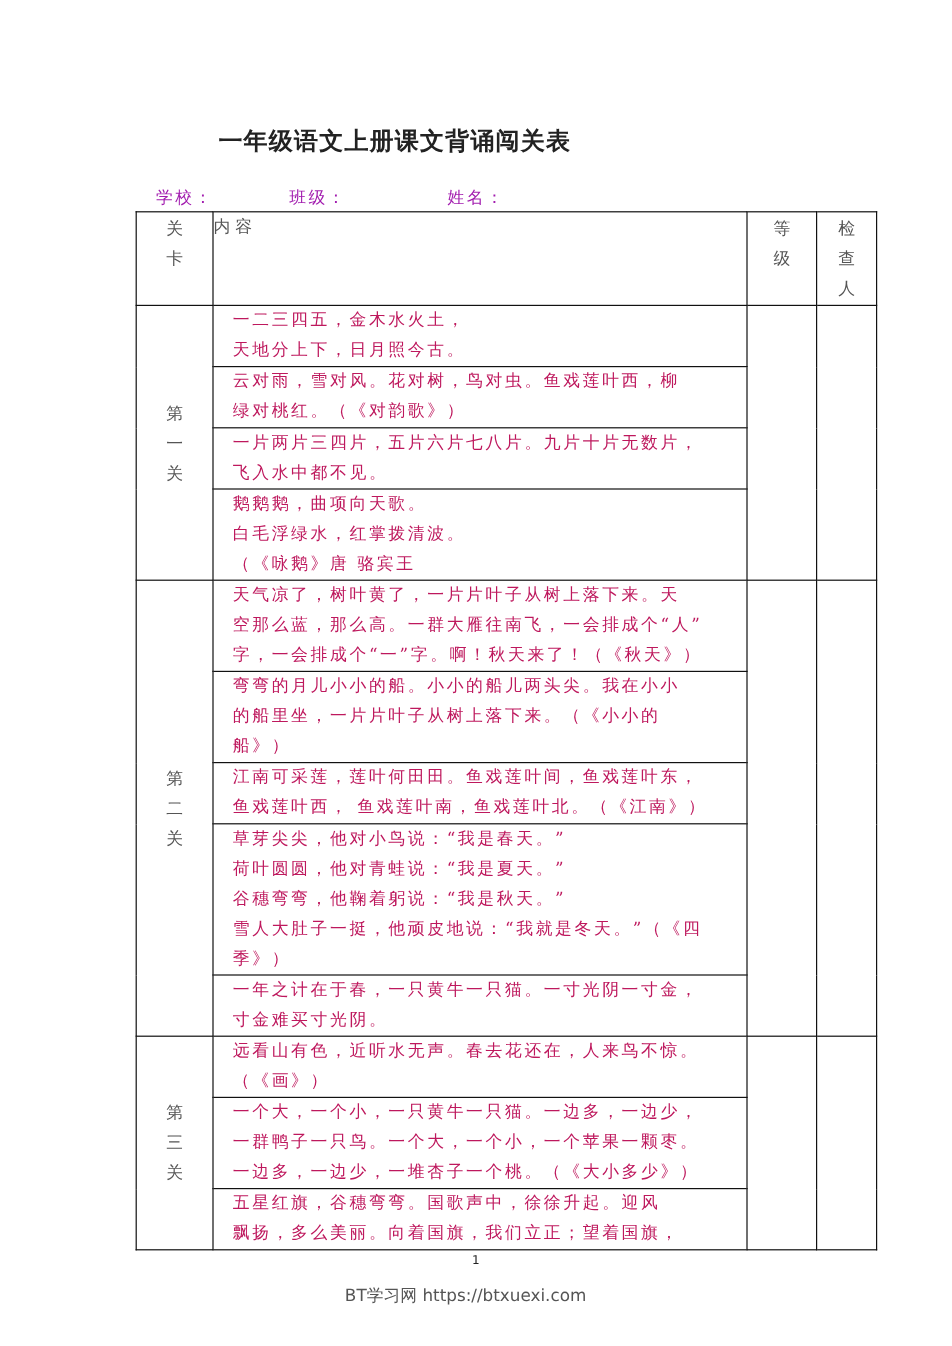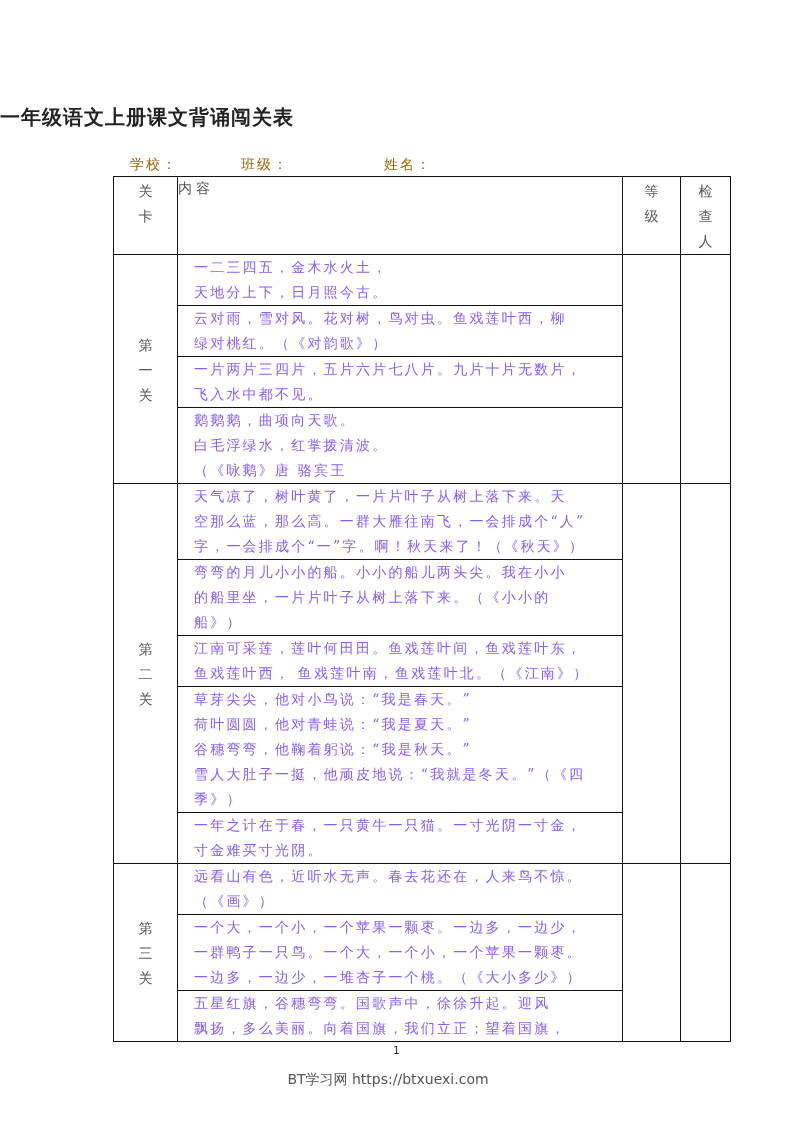--- a/index.html
+++ b/index.html
@@ -1,32 +1,32 @@
 <!DOCTYPE html>
 <html><head>
 <meta charset="utf-8">
 <style>
   html, body { margin: 0; padding: 0; background: #ffffff; }
   body { width: 793px; height: 1122px; position: relative; overflow: hidden;
          font-family: "DejaVu Serif", "Liberation Serif", serif; color: #333; }
-  .title { position: absolute; top: 104px; left: 0; width: 658px; text-align: left;
+  .title { position: absolute; top: 104px; left: 0; width: 658px; text-align: center;
            font-family: "DejaVu Sans", "Liberation Sans", sans-serif; font-weight: bold;
            font-size: 20px; color: #222; letter-spacing: 1px; }
-  .meta { position: absolute; top: 156px; font-size: 14px; color: #a16207; letter-spacing: 2px; }
-  .meta.school { left: 130px; } .meta.class { left: 241px; } .meta.name { left: 384px; }
+  .meta { position: absolute; top: 156px; font-size: 14px; color: #a21caf; letter-spacing: 2px; }
+  .meta.school { left: 130px; } .meta.class { left: 241px; } .meta.name { left: 373px; }
   table { position: absolute; top: 176px; left: 113px; width: 617px; border-collapse: collapse;
           table-layout: fixed; }
   td { border: 1.5px solid #111; padding: 0; vertical-align: top; }
   col.c1 { width: 64px; } col.c2 { width: 445px; } col.c3 { width: 58px; } col.c4 { width: 50px; }
   .hdr td { height: 73px; font-size: 14px; color: #555; }
   .vtext { text-align: center; line-height: 25px; font-size: 14px; color: #555; padding-top: 2px; }
   .vtext span { display: block; }
   .hdr-content { text-align: left; padding-top: 3px; font-size: 14px; color: #555; letter-spacing: 4px; padding-right: 130px; }
   .stage-cell { vertical-align: middle; }
-  .cell { font-size: 14px; line-height: 25px; color: #8b5cf6; letter-spacing: 2.2px; padding: 0 12px 0 16px; white-space: pre-wrap; }
+  .cell { font-size: 14px; line-height: 25px; color: #be185d; letter-spacing: 2.2px; padding: 0 12px 0 16px; white-space: pre-wrap; }
   .cell div { white-space: nowrap; overflow: hidden; }
   .page-num { position: absolute; top: 1045px; left: 0; width: 793px; text-align: center;
               font-family: "DejaVu Sans", sans-serif; font-size: 10px; color: #222; }
   .footer { position: absolute; top: 1071px; left: 0; width: 776px; text-align: center;
             font-family: "DejaVu Sans", sans-serif; font-size: 14px; color: #555; }
 </style>
 </head>
 <body>
 
 <div class="title">一年级语文上册课文背诵闯关表</div>
@@ -138,21 +138,21 @@
           </div>
         </td>
         <td>
           <div class="cell"><div>远看山有色，近听水无声。春去花还在，人来鸟不惊。</div><div>（《画》）</div></div>
         </td>
         <td rowspan="3"></td>
         <td rowspan="3"></td>
       </tr>
       <tr>
         <td>
-          <div class="cell"><div>一个大，一个小，一个苹果一颗枣。一边多，一边少，</div><div>一群鸭子一只鸟。一个大，一个小，一个苹果一颗枣。</div><div>一边多，一边少，一堆杏子一个桃。（《大小多少》）</div></div>
+          <div class="cell"><div>一个大，一个小，一只黄牛一只猫。一边多，一边少，</div><div>一群鸭子一只鸟。一个大，一个小，一个苹果一颗枣。</div><div>一边多，一边少，一堆杏子一个桃。（《大小多少》）</div></div>
         </td>
       </tr>
       <tr>
         <td>
           <div class="cell"><div>五星红旗，谷穗弯弯。国歌声中，徐徐升起。迎风</div><div>飘扬，多么美丽。向着国旗，我们立正；望着国旗，</div></div>
         </td>
       </tr>
     </tbody>
 </table>
 

